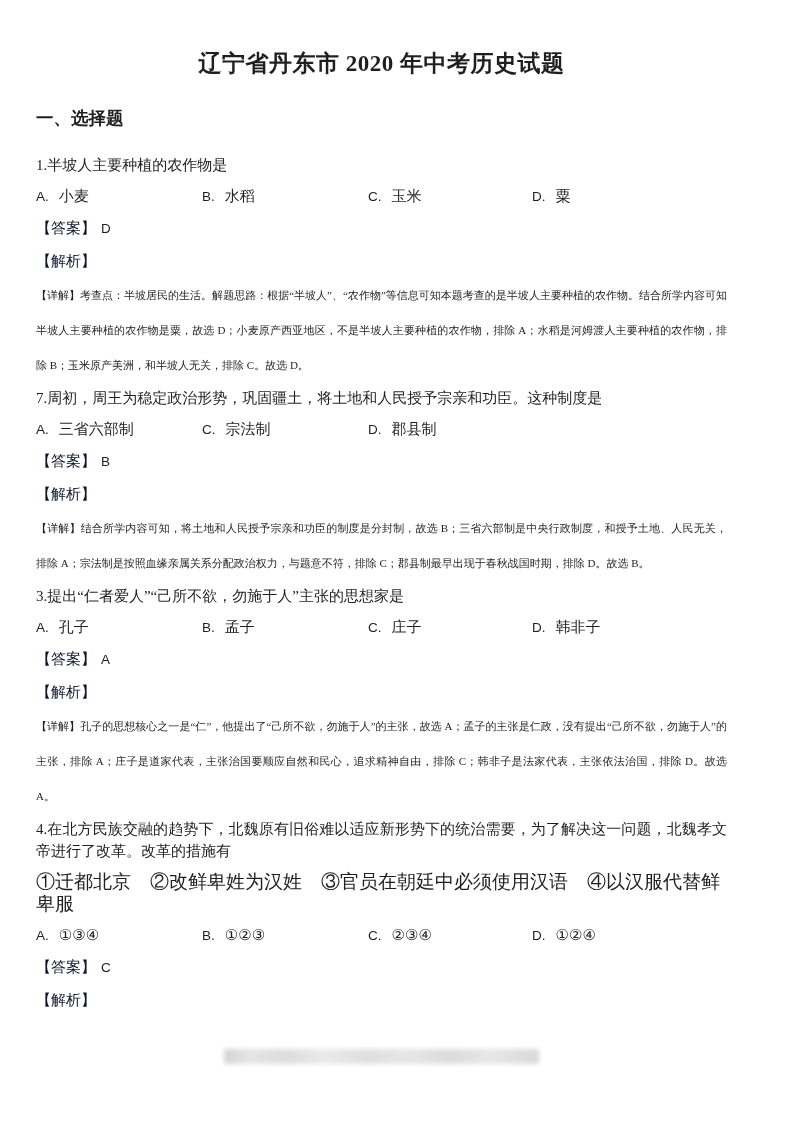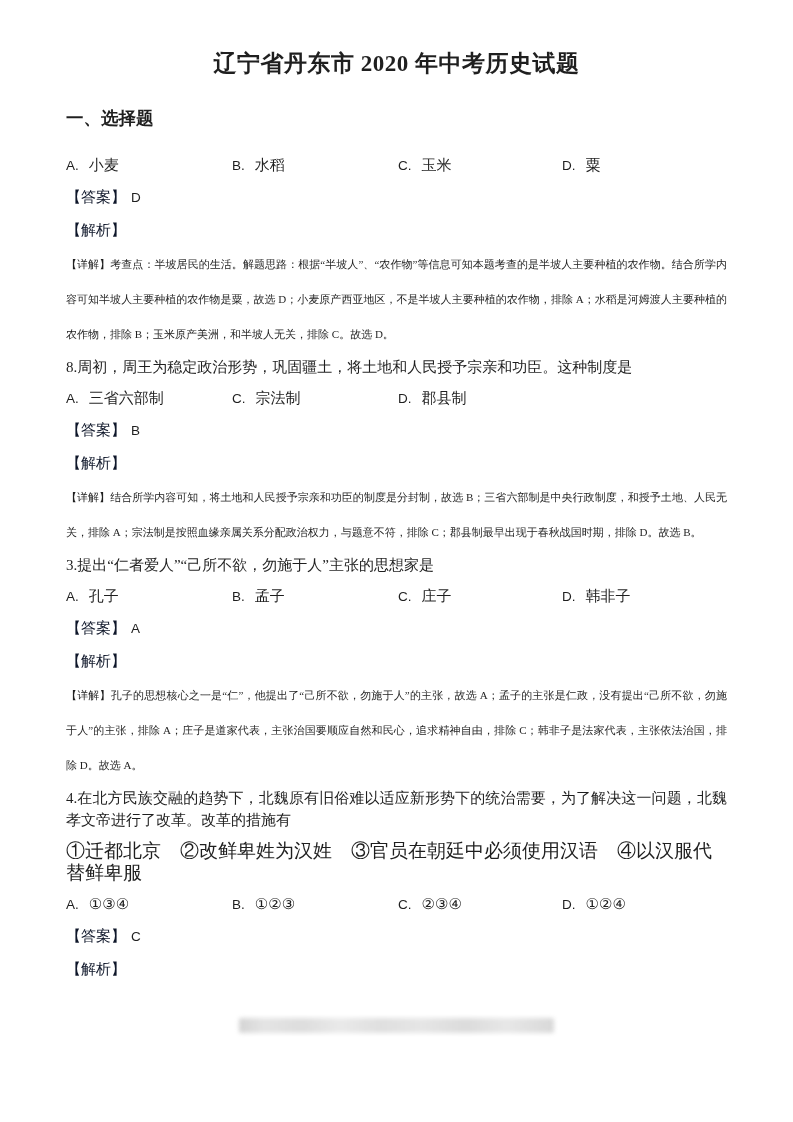--- a/index.html
+++ b/index.html
@@ -8,21 +8,21 @@
     width: 793px;
     height: 1122px;
     background: #ffffff;
     color: #1f1f1f;
     font-family: "Liberation Serif", "DejaVu Serif", serif;
     overflow: hidden;
   }
   .page {
     width: 793px;
     height: 1122px;
-    padding: 48px 66px 0 66px;
+    padding: 48px 66px 0 36px;
   }
   .doc-title {
     font-size: 23px;
     font-weight: bold;
     text-align: center;
     line-height: 32px;
     margin: 0 0 26px 0;
     letter-spacing: 0.5px;
   }
   .section-heading {
@@ -93,33 +93,34 @@
 </head>
 <body>
 
 <div class="page">
 
   <h1 class="doc-title">辽宁省丹东市 2020 年中考历史试题</h1>
 
   <h2 class="section-heading">一、选择题</h2>
 
   <section>
+    <p class="stem">1.半坡人主要种植的农作物是</p>
     <div class="options">
       <span><span class="opt-letter">A.</span><span>小麦</span></span>
       <span><span class="opt-letter">B.</span><span>水稻</span></span>
       <span><span class="opt-letter">C.</span><span>玉米</span></span>
       <span><span class="opt-letter">D.</span><span>粟</span></span>
     </div>
     <p class="answer-line"><span class="accent">【答案】</span><span class="answer-value">D</span></p>
     <p class="analysis-line accent">【解析】</p>
     <p class="detail"><span>【详解】</span><span>考查点：半坡居民的生活。解题思路：根据“半坡人”、“农作物”等信息可知本题考查的是半坡人主要种植的农作物。结合所学内容可知半坡人主要种植的农作物是粟，故选 D；小麦原产西亚地区，不是半坡人主要种植的农作物，排除 A；水稻是河姆渡人主要种植的农作物，排除 B；玉米原产美洲，和半坡人无关，排除 C。故选 D。</span></p>
   </section>
 
   <section>
-    <p class="stem">8.周初，周王为稳定政治形势，巩固疆土，将土地和人民授予宗亲和功臣。这种制度是</p>
+    <p class="stem">7.周初，周王为稳定政治形势，巩固疆土，将土地和人民授予宗亲和功臣。这种制度是</p>
     <div class="options">
       <span><span class="opt-letter">A.</span><span>三省六部制</span></span>
       <span><span class="opt-letter">C.</span><span>宗法制</span></span>
       <span><span class="opt-letter">D.</span><span>郡县制</span></span>
     </div>
     <p class="answer-line"><span class="accent">【答案】</span><span class="answer-value">B</span></p>
     <p class="analysis-line accent">【解析】</p>
     <p class="detail"><span>【详解】</span><span>结合所学内容可知，将土地和人民授予宗亲和功臣的制度是分封制，故选 B；三省六部制是中央行政制度，和授予土地、人民无关，排除 A；宗法制是按照血缘亲属关系分配政治权力，与题意不符，排除 C；郡县制最早出现于春秋战国时期，排除 D。故选 B。</span></p>
   </section>
 

